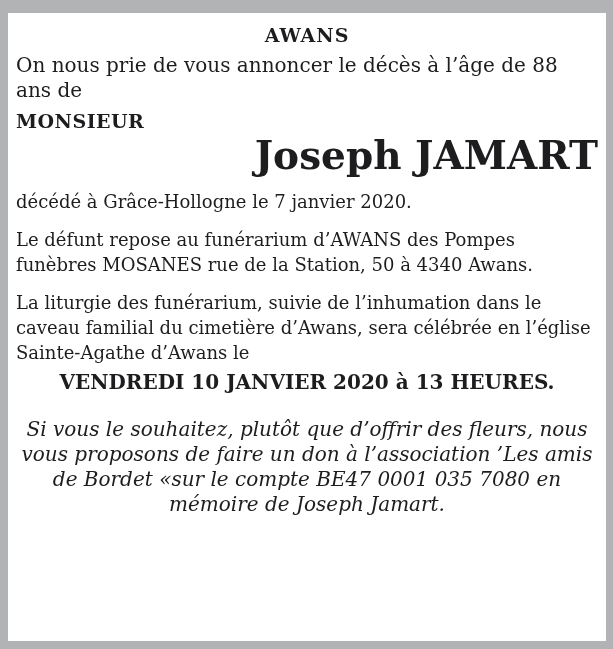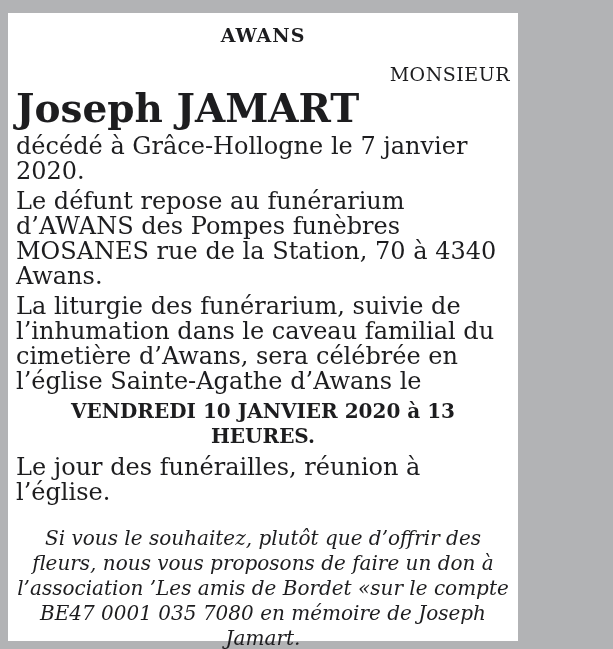--- a/index.html
+++ b/index.html
@@ -5,70 +5,70 @@
   html, body { margin:0; padding:0; }
   body {
     width:613px; height:649px;
     background:#b2b3b5;
     position:relative;
     font-family:"DejaVu Serif", serif;
     overflow:hidden;
   }
   .card {
     position:absolute; left:8px; top:13px;
-    width:510px; height:628px;
+    width:598px; height:628px;
     background:#ffffff;
     color:#1d1d1f;
     box-sizing:border-box;
     padding:11px 8px 7px 8px;
     display:flex; flex-direction:column;
   }
   .place {
     font-size:19px; font-weight:700; letter-spacing:1px;
     text-align:center; margin:0 0 7px 0;
   }
   .intro { font-size:20px; line-height:25px; margin:0 0 5px 0; }
   .honorific {
-    font-size:19px; font-weight:400; letter-spacing:0.5px;
-    text-align:right; margin:10px 0 0 0;
+    font-size:19px; font-weight:700; letter-spacing:0.5px;
+    text-align:left; margin:2px 0 0 0;
   }
   .deceased-name {
     font-size:39px; font-weight:700;
-    text-align:left; margin:1px 0 4px 0; line-height:44px;
+    text-align:right; margin:1px 0 4px 0; line-height:44px;
   }
-  .para { font-size:24px; line-height:25px; margin:0 0 5px 0; }
+  .para { font-size:18px; line-height:25px; margin:8px 0 5px 0; }
   .bold { font-weight:700; }
   .ceremony {
     font-size:20px; font-weight:700; text-align:center;
     line-height:25px; margin:0 0 6px 0;
   }
   .donation {
     font-style:italic; text-align:center;
     font-size:20px; line-height:25px; margin:16px 0 6px 0;
   }
 </style>
 </head>
 <body>
 
 <div class="card">
 
   <div class="place">AWANS</div>
 
+  <div class="intro">On nous prie de vous annoncer le décès à l’âge de 88 ans de</div>
 
   <div class="honorific">MONSIEUR</div>
 
   <div class="deceased-name">Joseph JAMART</div>
 
   <div class="para">décédé à Grâce-Hollogne le 7 janvier 2020.</div>
 
-  <div class="para">Le défunt repose au funérarium d’AWANS des Pompes funèbres MOSANES rue de la Station, 70 à 4340 Awans.</div>
+  <div class="para">Le défunt repose au funérarium d’AWANS des Pompes funèbres MOSANES rue de la Station, 50 à 4340 Awans.</div>
 
 
   <div class="para">La liturgie des funérarium, suivie de l’inhumation dans le caveau familial du cimetière d’Awans, sera célébrée en l’église Sainte-Agathe d’Awans le</div>
 
   <div class="ceremony">VENDREDI 10 JANVIER 2020 à 13 HEURES.</div>
 
-  <div class="para">Le jour des funérailles, réunion à l’église.</div>
 
   <div class="donation">Si vous le souhaitez, plutôt que d’offrir des fleurs, nous vous proposons de faire un don à l’association ’Les amis de Bordet «sur le compte BE47 0001 035 7080 en mémoire de Joseph Jamart.</div>
 
 
 </div>
 
 </body></html>

